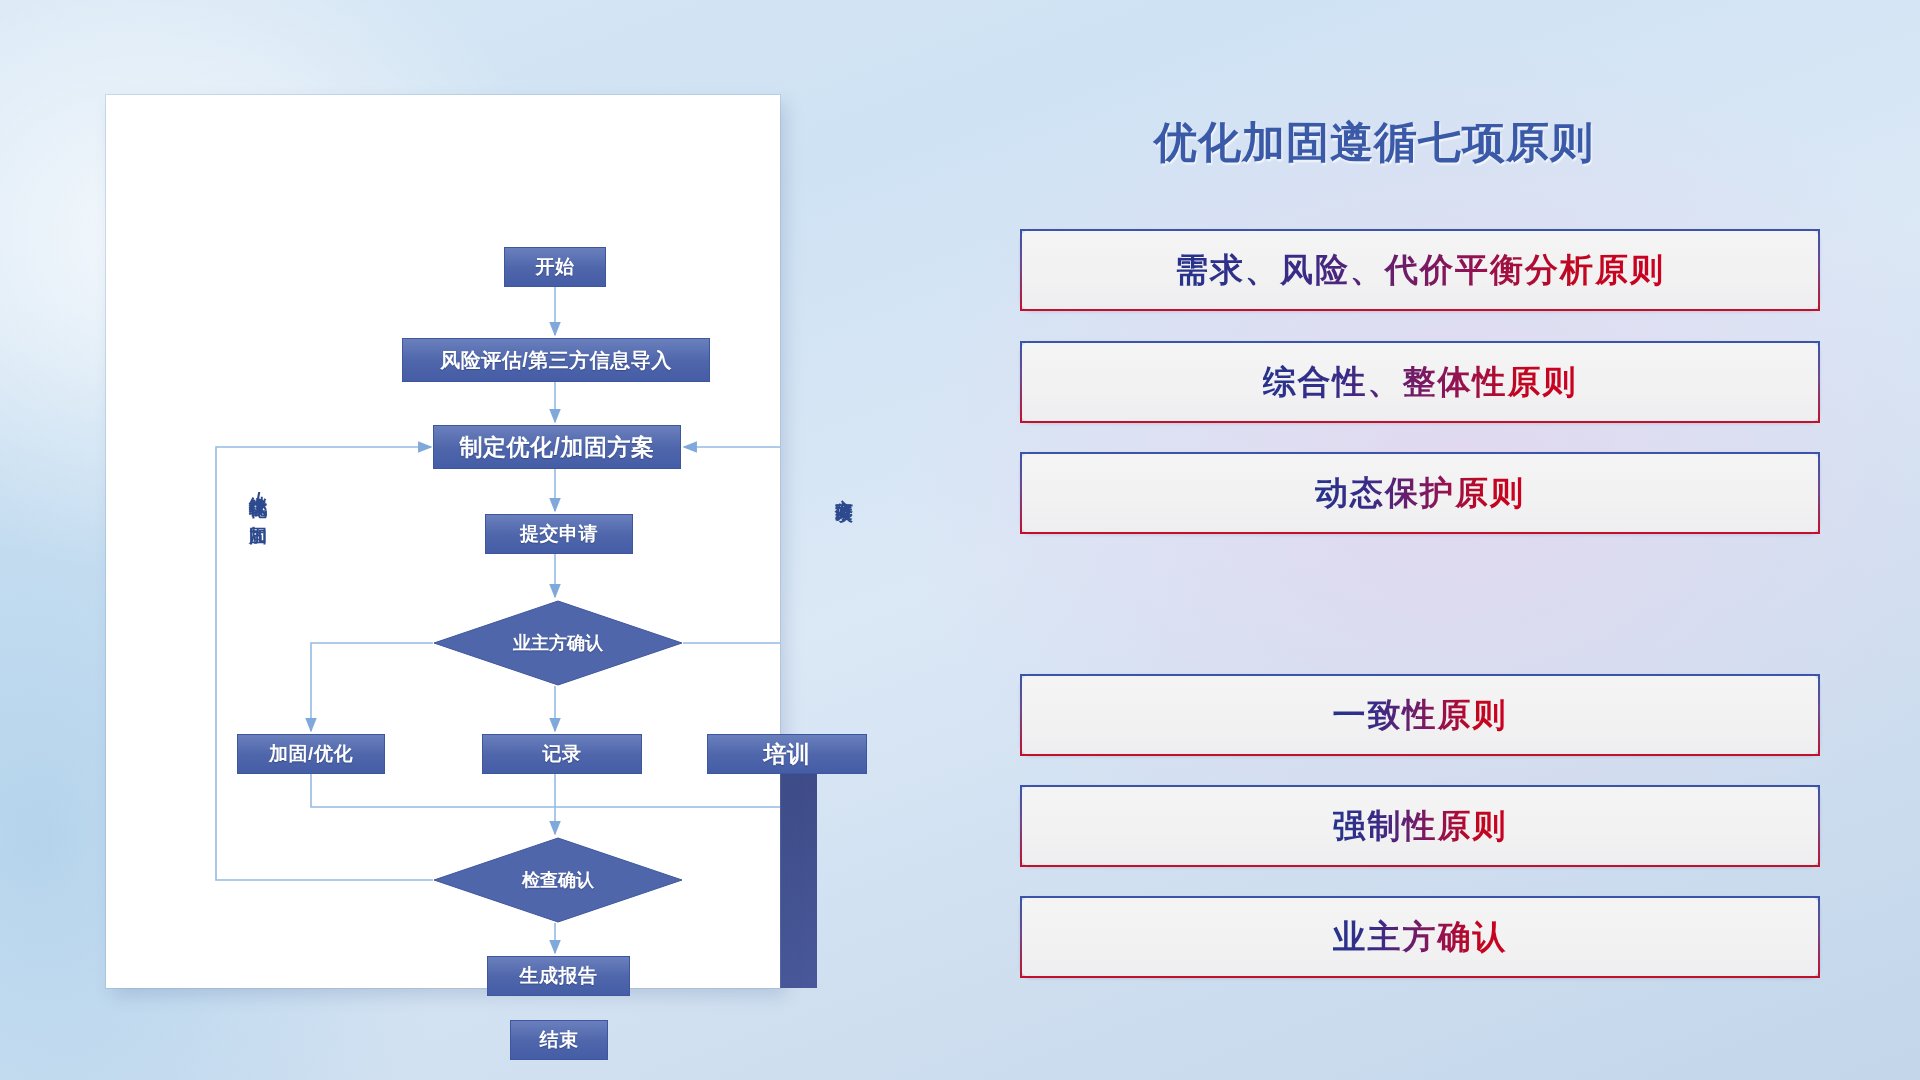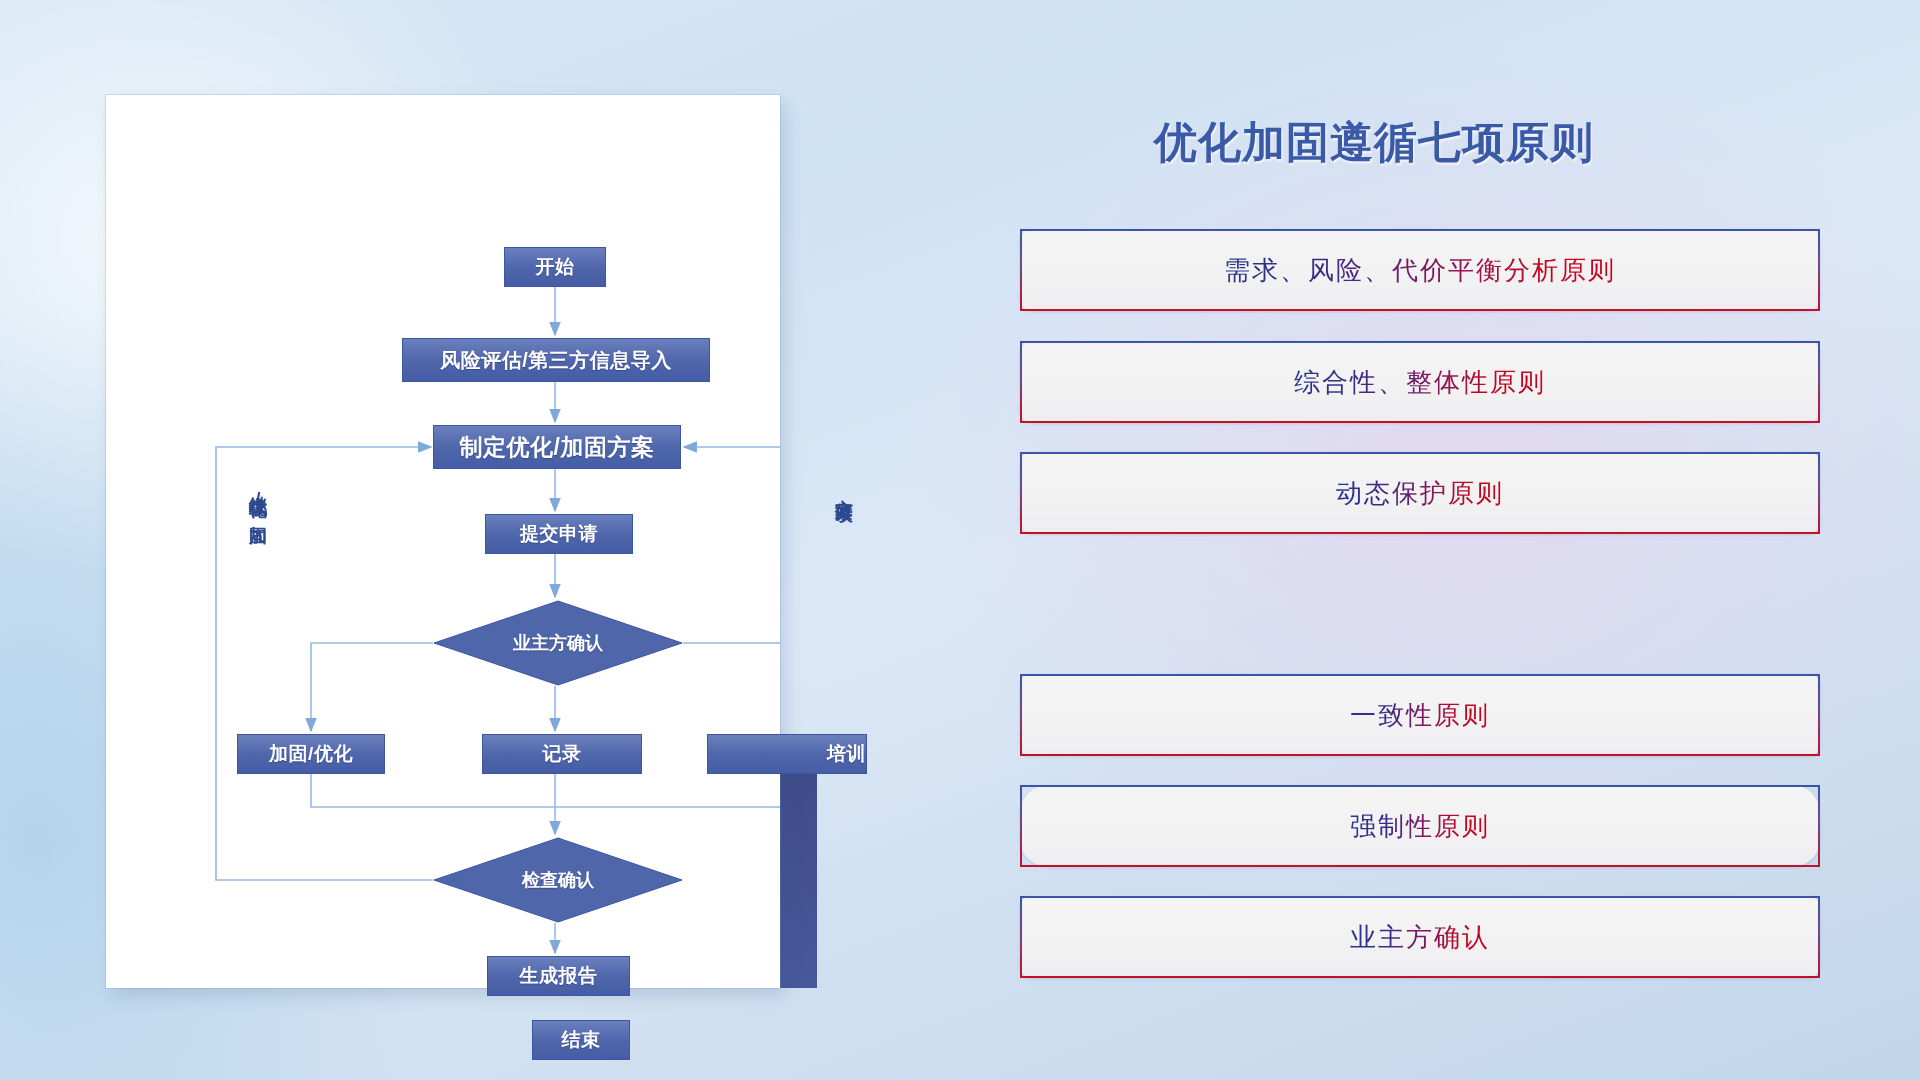--- a/index.html
+++ b/index.html
@@ -54,21 +54,21 @@
   }
   .p-card{
     position:absolute; left:0; width:800px; height:82px;
     background:linear-gradient(180deg,#f4f4f5 0%,#f2f2f3 55%,#eeeef0 100%);
     border:2px solid; border-radius:12px;
     border-image: linear-gradient(180deg,#3a54a8 0%,#6b4a90 42%,#c40f2a 100%) 1;
     display:flex; align-items:center; justify-content:center;
     box-shadow: 0 1px 3px rgba(70,100,150,.18);
   }
   .p-text{
-    font-size:26px; font-weight:normal; letter-spacing:2px; white-space:nowrap;
+    font-size:33px; font-weight:bold; letter-spacing:2px; white-space:nowrap;
     background:linear-gradient(90deg,#26348c 0%,#3a2b86 26%,#8b1558 58%,#c2061f 82%,#cc0022 100%);
     -webkit-background-clip:text; background-clip:text;
     -webkit-text-fill-color:transparent; color:transparent;
   }
 </style>
 </head>
 <body>
 
 <div id="flow-shadow-block"></div>
 
@@ -138,36 +138,36 @@
   </div>
 
   <div class="node" style="left:131px;top:639px;width:148px;height:40px;font-size:19px;">
     <span>加固/优化</span>
   </div>
 
   <div class="node" style="left:376px;top:639px;width:160px;height:40px;font-size:19px;">
     <span>记录</span>
   </div>
 
-  <div class="node" style="left:601px;top:639px;width:160px;height:40px;font-size:19px;justify-content:flex-end;">
+  <div class="node" style="left:601px;top:639px;width:160px;height:40px;font-size:23px;">
     <span>培训</span>
   </div>
 
   <div class="diamond-wrap" style="left:327px;top:742px;width:250px;height:86px;">
     <svg width="250" height="86" viewBox="0 0 250 86" style="position:absolute;left:0;top:0;">
       <polygon points="125,1 249,43 125,85 1,43" fill="#4f66ab" stroke="#3e56a0" stroke-width="1"></polygon>
     </svg>
     <span class="dtext" style="font-size:18px;">检查确认</span>
   </div>
 
   <div class="node" style="left:381px;top:861px;width:143px;height:40px;font-size:19px;">
     <span>生成报告</span>
   </div>
 
-  <div class="node" style="left:404px;top:925px;width:98px;height:40px;font-size:19px;margin-left:22px;">
+  <div class="node" style="left:404px;top:925px;width:98px;height:40px;font-size:19px;">
     <span>结束</span>
   </div>
 
   <div class="vlabel" style="left:142px;top:386px;font-size:18px;">继续优化/加固</div>
 
   <div class="vlabel" style="left:728px;top:390px;font-size:18px;">方案修改</div>
 
 </div>
 
 <div id="principles">
@@ -184,21 +184,21 @@
 
   <div class="p-card" style="top:352px;">
     <span class="p-text">动态保护原则</span>
   </div>
 
 
   <div class="p-card" style="top:574px;">
     <span class="p-text">一致性原则</span>
   </div>
 
-  <div class="p-card" style="top:685px;border-radius:28px;">
+  <div class="p-card" style="top:685px;">
     <span class="p-text">强制性原则</span>
   </div>
 
   <div class="p-card" style="top:796px;">
     <span class="p-text">业主方确认</span>
   </div>
 
 </div>
 
 </body></html>

